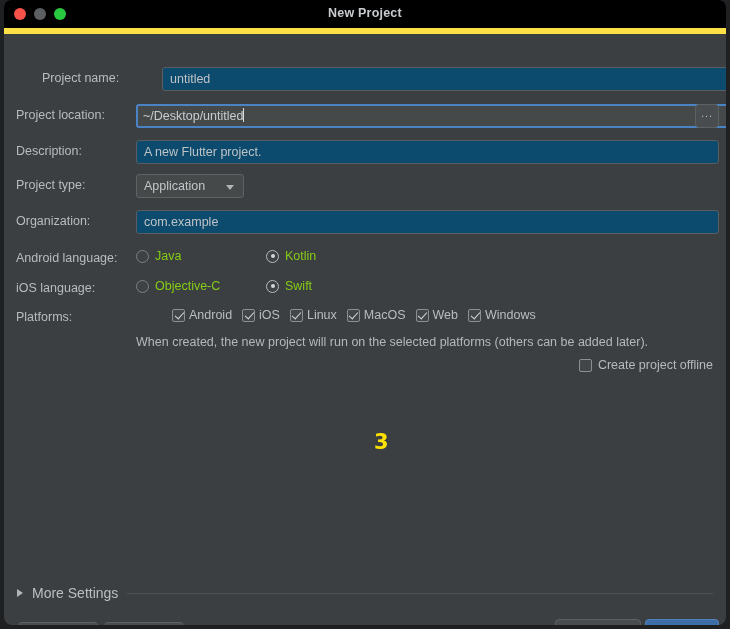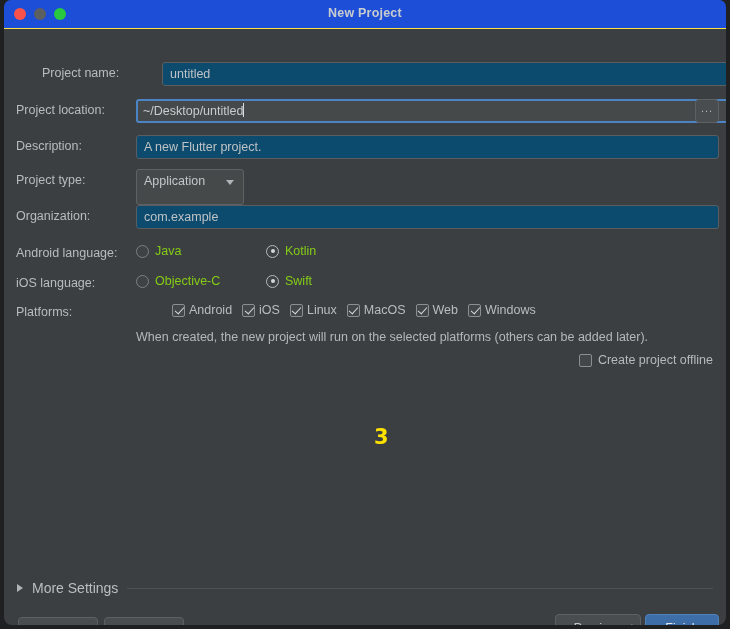--- a/index.html
+++ b/index.html
@@ -24,22 +24,22 @@
     background: #3c3f41;
     border-radius: 7px 7px 8px 8px;
     overflow: hidden;
     box-sizing: border-box;
   }
 
   
   #titlebar {
     position: relative;
     height: 28px;
-    background: #1d4ed8;
-    border-bottom: 1px solid #fde047;
+    background: #000000;
+    border-bottom: 6px solid #fde047;
   }
   .lights {
     position: absolute;
     left: 10px;
     top: 8px;
     display: flex;
     gap: 8px;
   }
   .light {
     width: 12px;
@@ -145,21 +145,21 @@
     font-size: 11px;
     text-align: center;
     line-height: 17px;
     letter-spacing: 1px;
   }
 
   .combo {
     position: absolute;
     left: 132px;
     width: 108px;
-    height: 36px;
+    height: 24px;
     background: #45494a;
     border: 1px solid #5e6264;
     border-radius: 3px;
     box-sizing: border-box;
     color: #c3c7c9;
     font-size: 12.5px;
     line-height: 22px;
     padding-left: 7px;
   }
   .combo .arrow {

